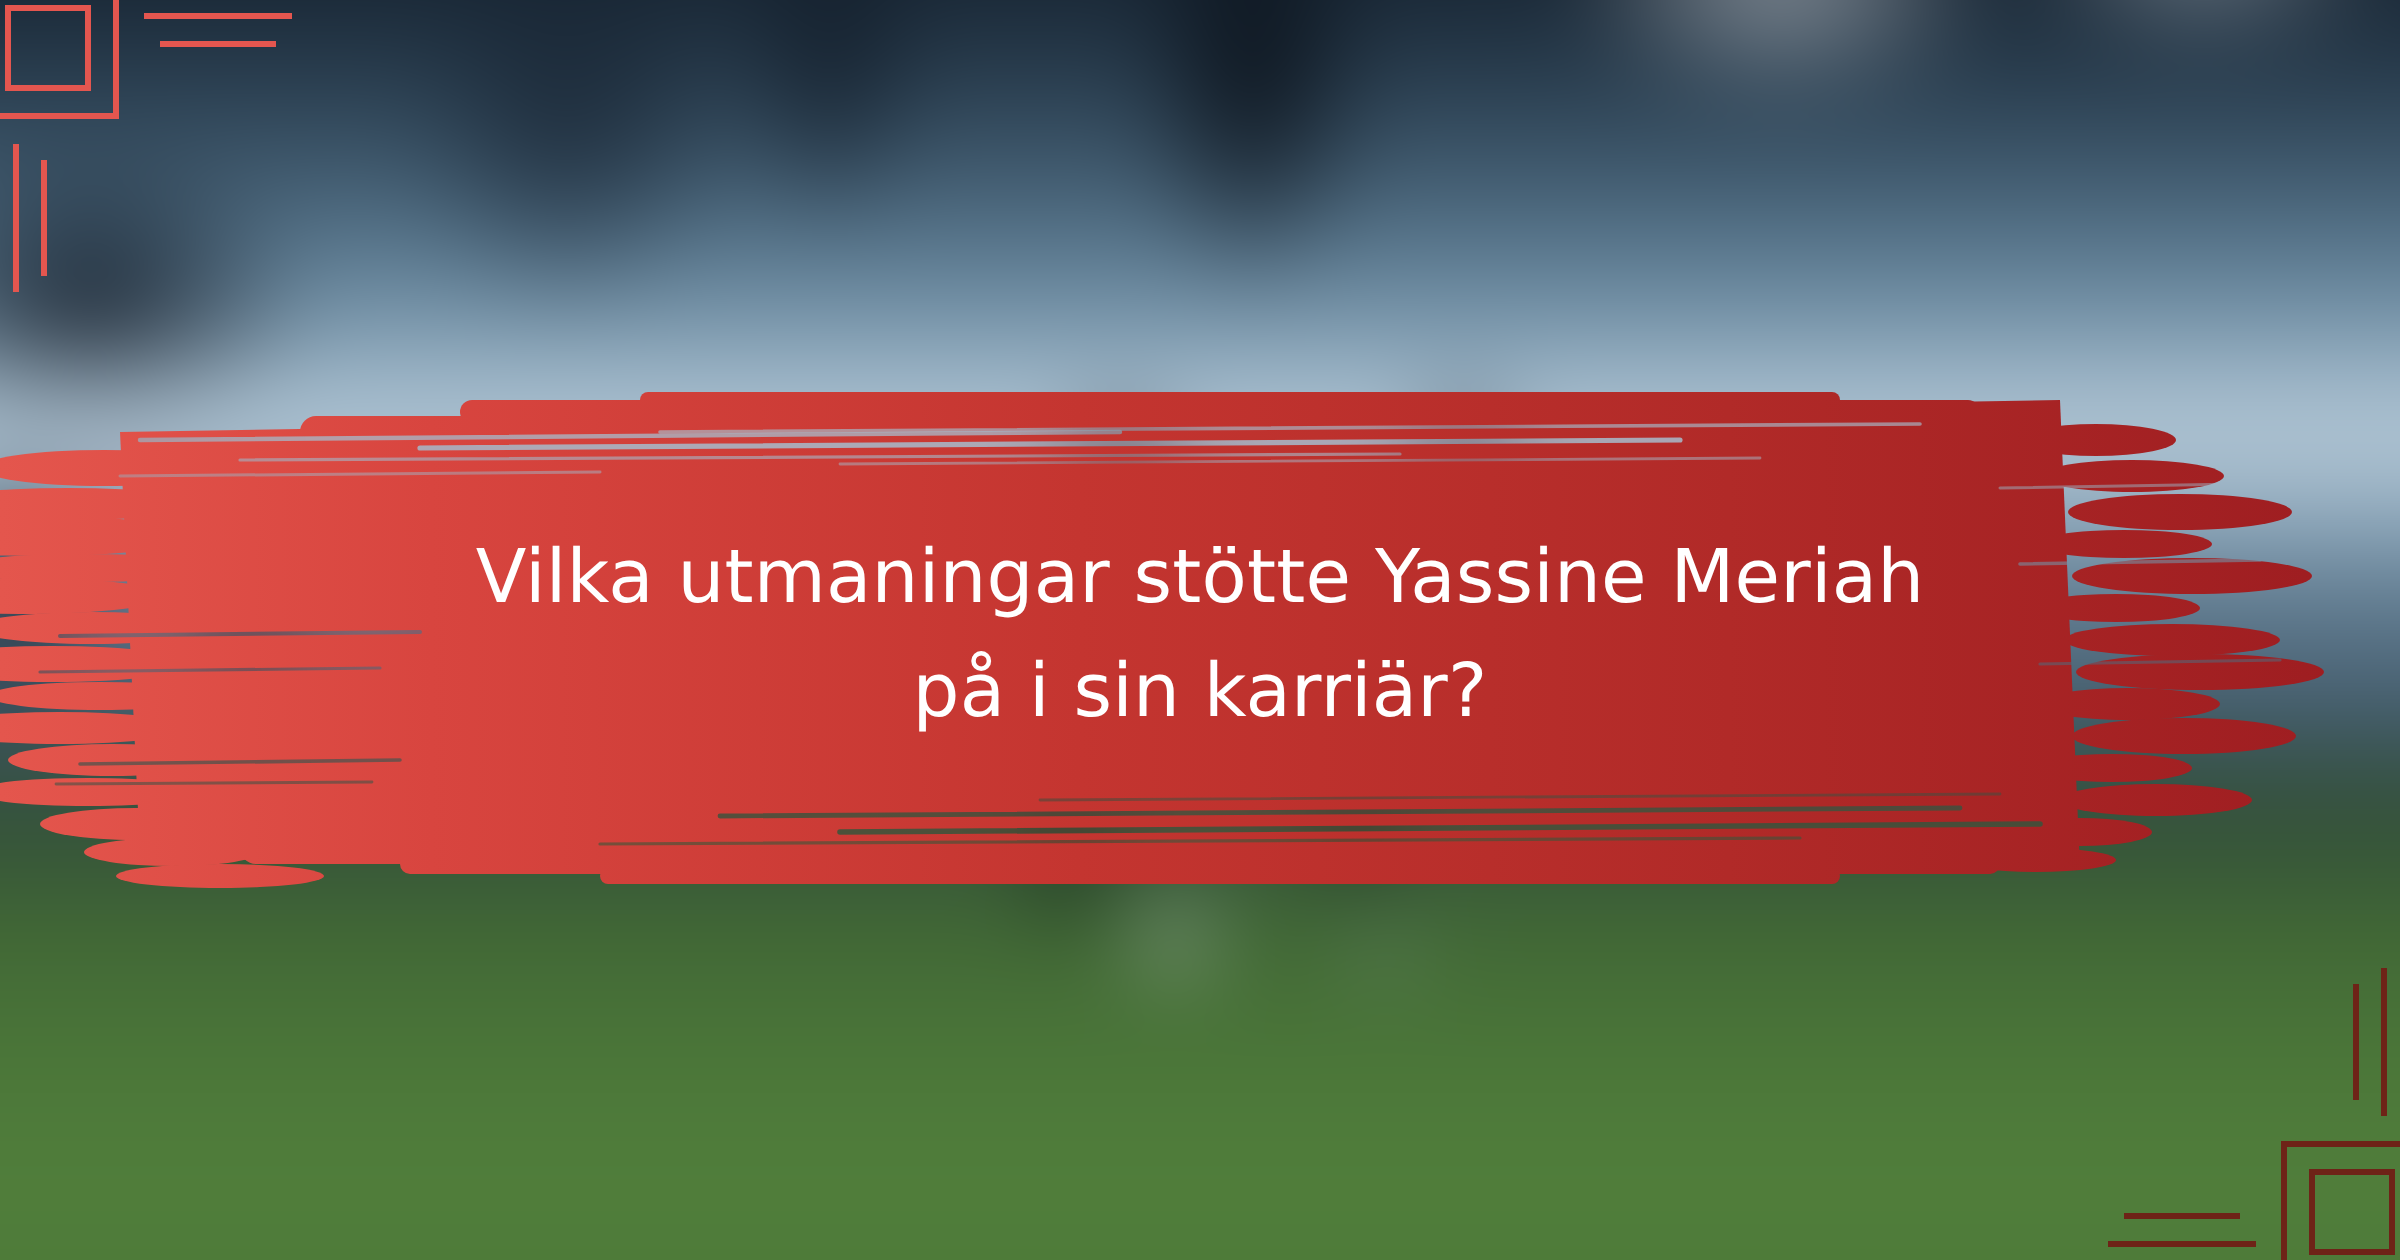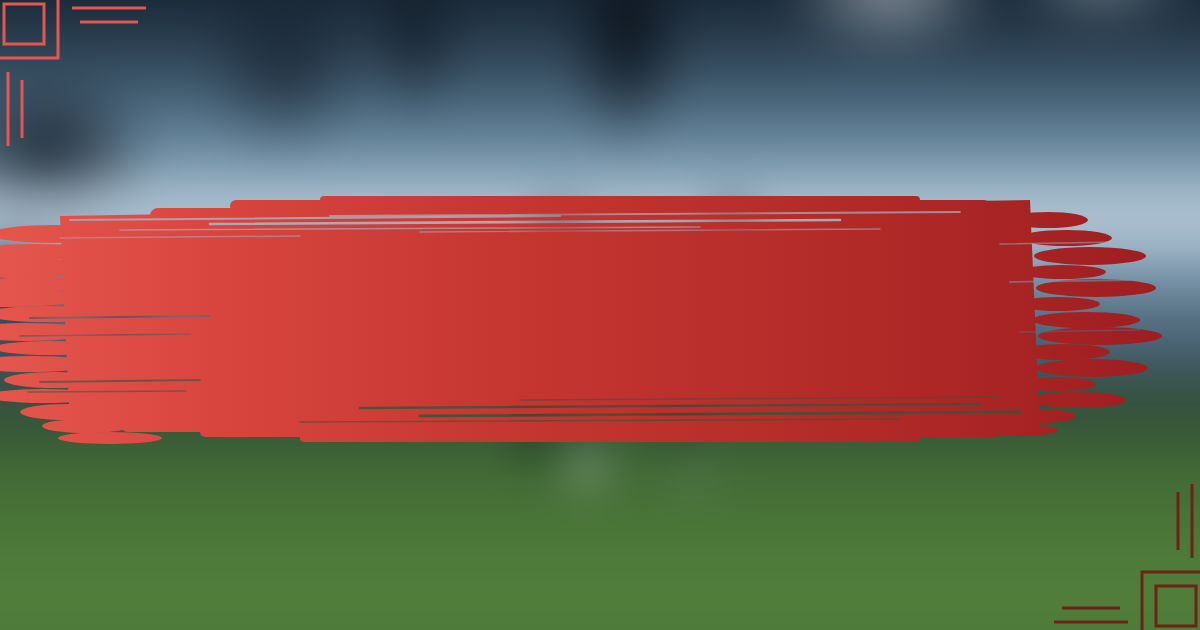--- a/index.html
+++ b/index.html
@@ -237,20 +237,21 @@
       </defs>
 
       <g mask="url(#brushMask)">
         <g mask="url(#scratchMask)">
           <rect x="0" y="0" width="1200" height="262" fill="url(#brushGrad)"></rect>
         </g>
       </g>
     </svg>
   </div>
 
+  <div class="banner-text">Vilka utmaningar stötte Yassine Meriah på i sin karriär?</div>
 
   <div class="corner corner-tl">
     <svg width="170" height="170" viewBox="0 0 170 170" xmlns="http://www.w3.org/2000/svg">
       <g fill="none" stroke="#e4564f" stroke-width="3">
         <rect x="4" y="4" width="40" height="40"></rect>
         <path d="M 58,0 L 58,58 L 0,58"></path>
         <path d="M 72,8 L 146,8"></path>
         <path d="M 80,22 L 138,22"></path>
         <path d="M 8,72 L 8,146"></path>
         <path d="M 22,80 L 22,138"></path>

